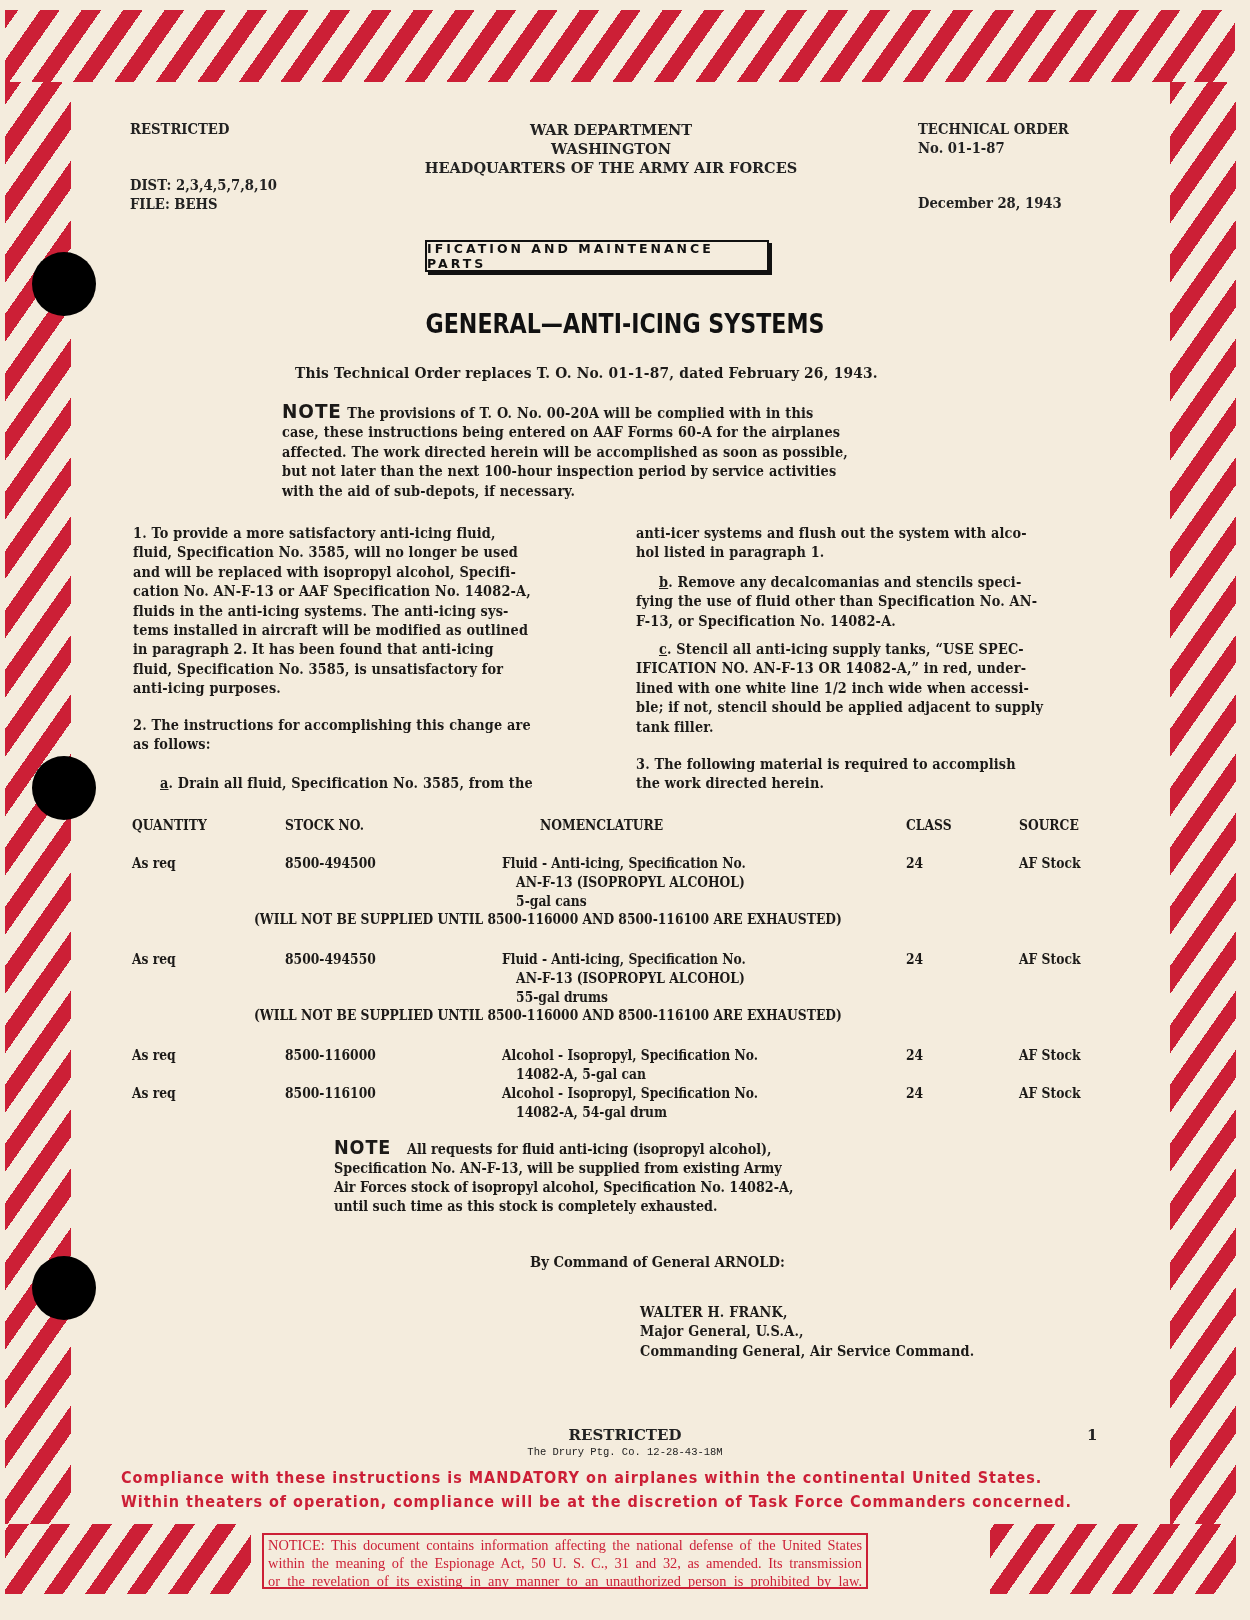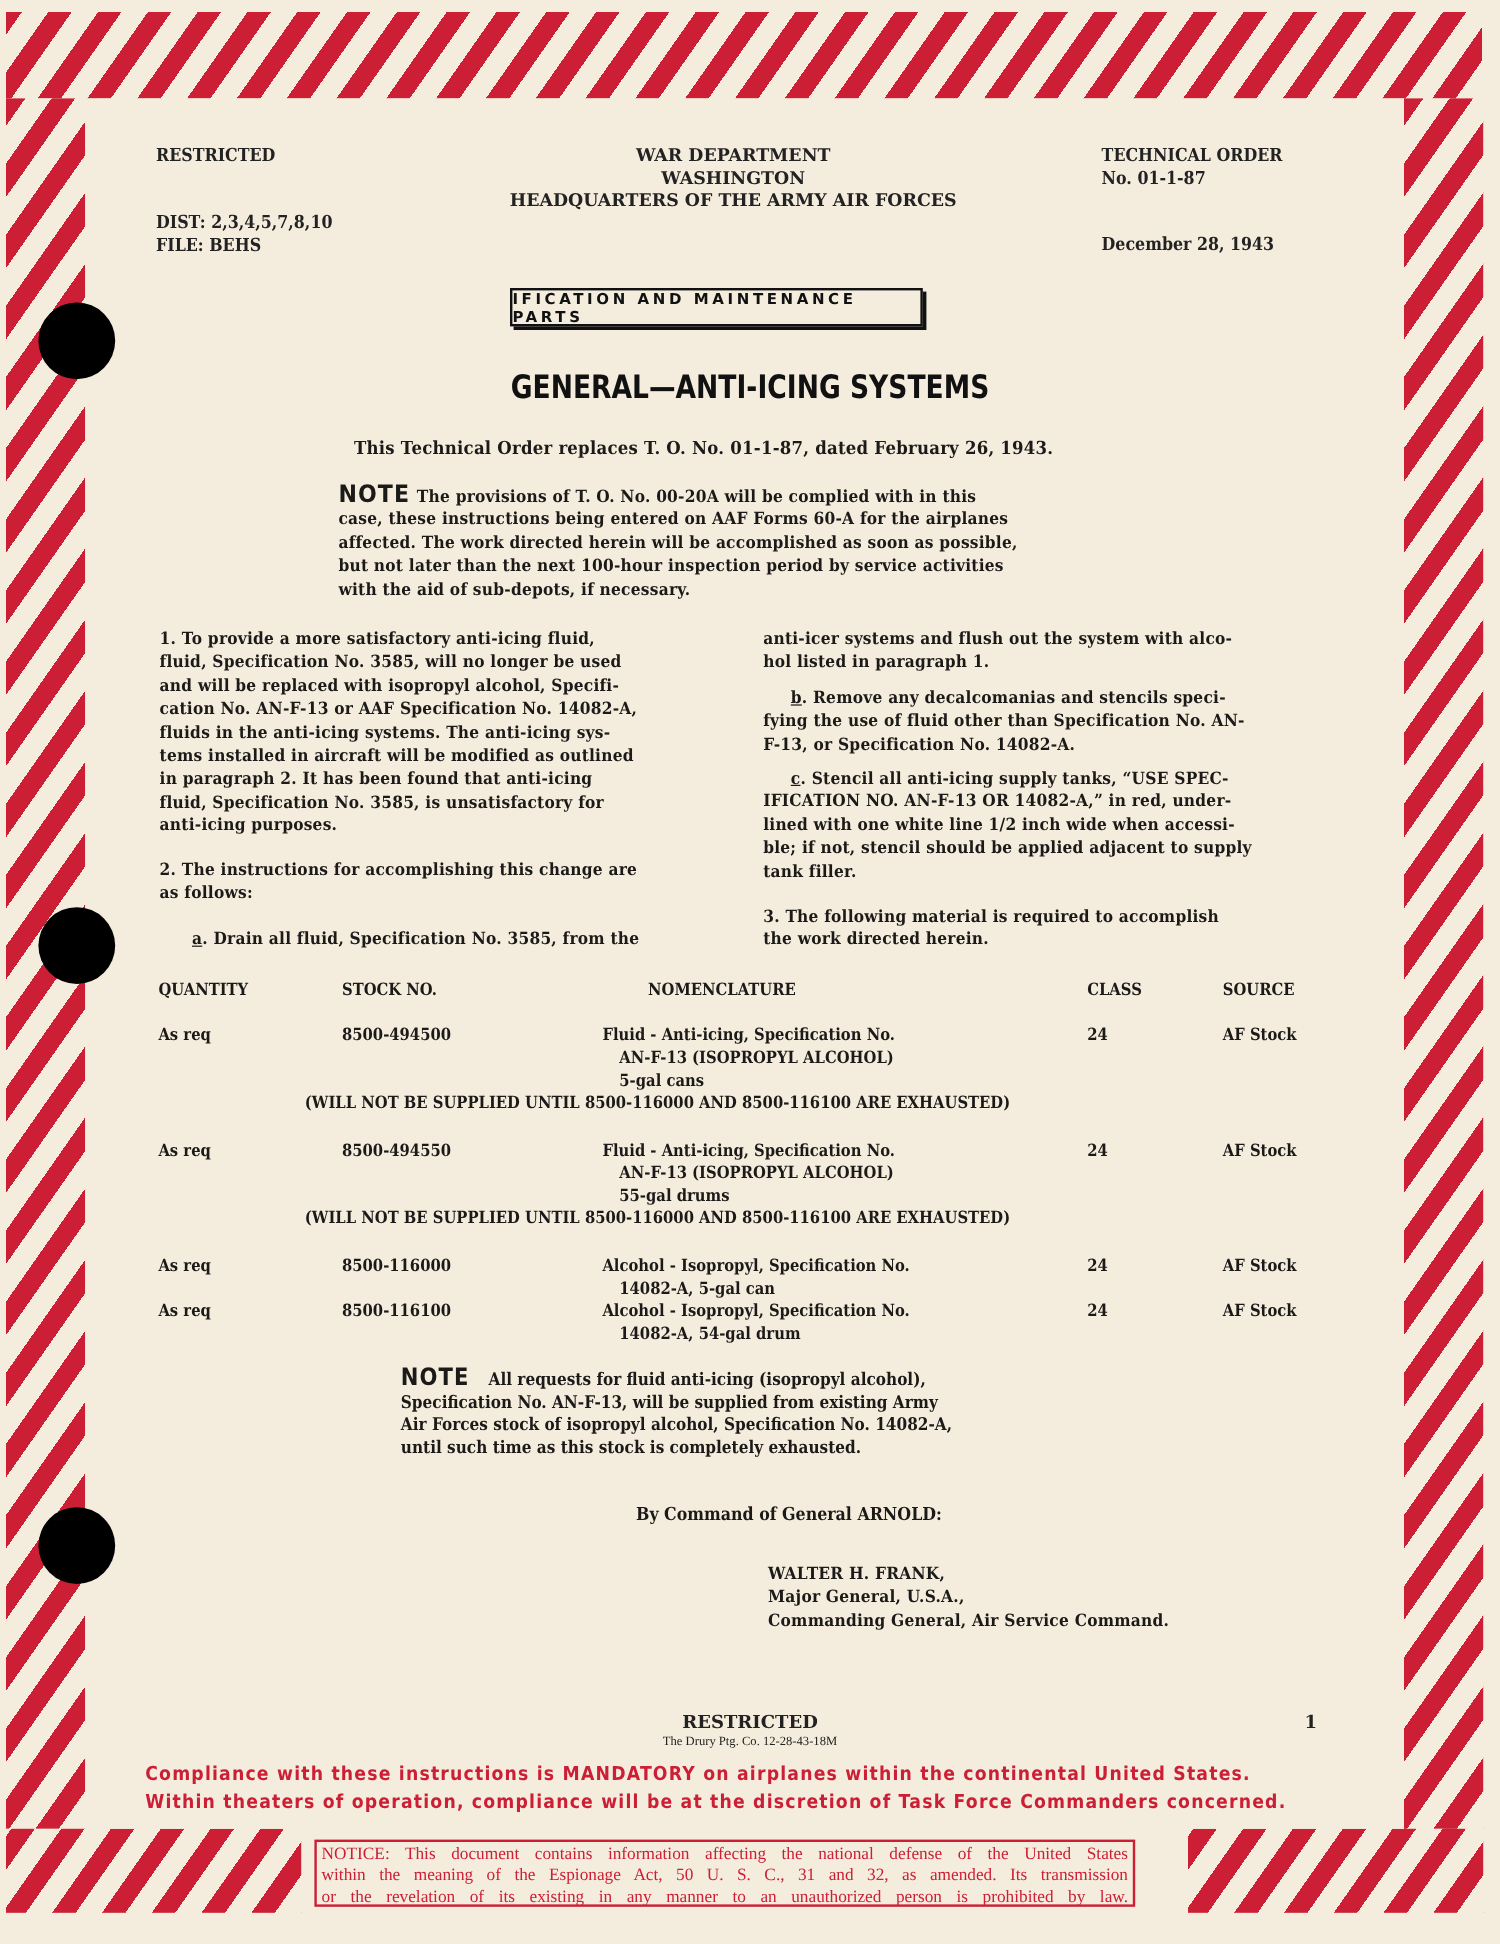--- a/index.html
+++ b/index.html
@@ -35,21 +35,21 @@
   }
   .title {
     position: absolute; left: 0; width: 1250px; top: 308px; text-align: center;
     font-family: "DejaVu Sans", sans-serif; font-weight: 900; font-size: 27px; letter-spacing: 0px;
     transform: scaleX(0.82); transform-origin: center top; color: #111;
   }
   .tbl { font-family: "DejaVu Serif", serif; font-size: 14px; line-height: 19px; font-weight: bold; color: #1c1a18; transform: scaleX(0.88); transform-origin: left top; white-space: nowrap; }
   .u { text-decoration: underline; }
   .compliance { font-family: "DejaVu Sans", sans-serif; font-weight: bold; font-size: 16px; letter-spacing: 1.1px; line-height: 24px; color: #cc1f36; white-space: nowrap; transform: scaleX(0.9); transform-origin: left top; }
   .notice-box {
-    position: absolute; left: 262px; top: 1533px; width: 684px; height: 56px;
+    position: absolute; left: 262px; top: 1533px; width: 606px; height: 56px;
     border: 2px solid #cc1f36; color: #cc1f36;
     font-family: "Liberation Serif", serif; font-size: 14.4px; line-height: 18px;
     padding: 1px 4px; box-sizing: border-box; text-align: justify; text-align-last: justify;
   }
   .notice-box div { text-align: justify; text-align-last: justify; }
 </style>
 </head>
 <body>
 
 <div class="stripes" id="stripe-top"></div>
@@ -198,21 +198,21 @@
 </div>
 
 <div class="abs tbl" style="left:530px; top:1253px; font-size:15px;">By Command of General ARNOLD:</div>
 <div class="abs body-text" style="left:640px; top:1303px; white-space:nowrap;">
   <div>WALTER H. FRANK,</div>
   <div>Major General, U.S.A.,</div>
   <div>Commanding General, Air Service Command.</div>
 </div>
 
 <div class="abs hdr center" style="left:0; width:1250px; top:1426px; transform:none; font-size:15px;">RESTRICTED</div>
-<div class="abs center" style="left:0; width:1250px; top:1446px; font-family:Liberation Serif, serif; font-size:10.5px; color:#222;">The Drury Ptg. Co. 12-28-43-18M</div>
+<div class="abs center" style="left:0; width:1250px; top:1446px; font-family:Liberation Mono, monospace; font-size:10.5px; color:#222;">The Drury Ptg. Co. 12-28-43-18M</div>
 <div class="abs hdr" style="left:1087px; top:1426px; transform:none;">1</div>
 
 <div class="abs compliance" style="left:121px; top:1466px;">
   <div><span>Compliance with these instructions is </span><span style="font-weight:900;">MANDATORY</span><span> on airplanes within the continental United States.</span></div>
   <div>Within theaters of operation, compliance will be at the discretion of Task Force Commanders concerned.</div>
 </div>
 
 <div class="notice-box">
   <div>NOTICE: This document contains information affecting the national defense of the United States</div>
   <div>within the meaning of the Espionage Act, 50 U. S. C., 31 and 32, as amended. Its transmission</div>

